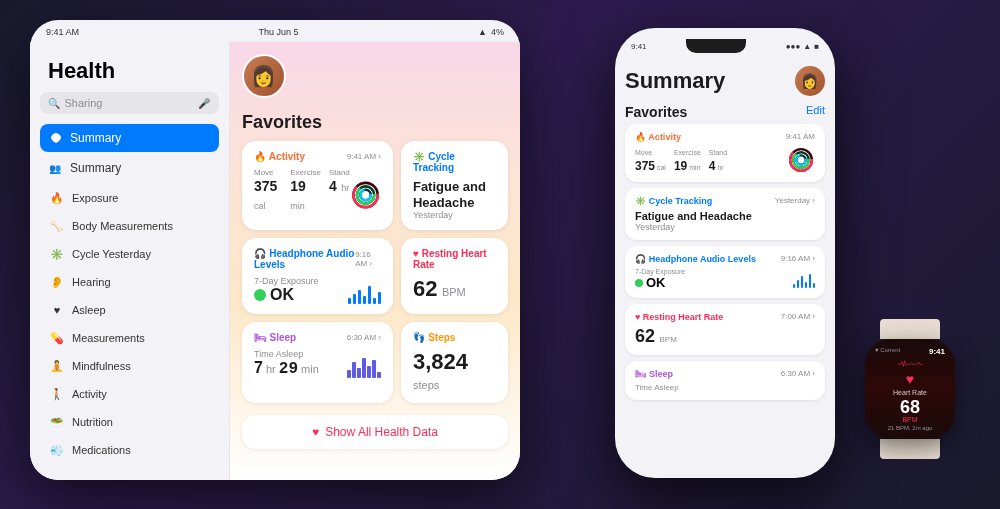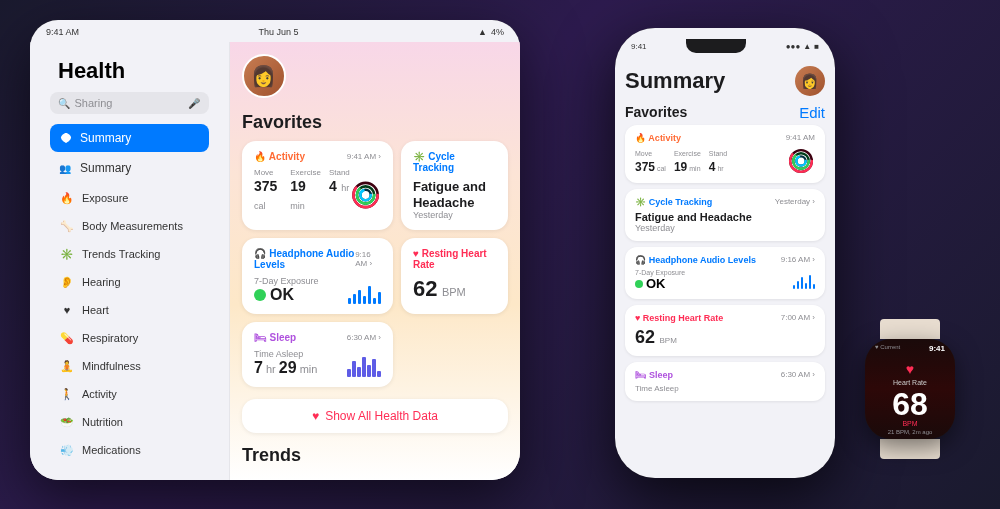--- a/index.html
+++ b/index.html
@@ -47,21 +47,21 @@
     .ipad-body {
       display: flex;
       flex: 1;
       background: #f2f2f7;
     }
 
     
     .ipad-sidebar {
       width: 200px;
       background: #f2f2f7;
-      padding: 12px 20px;
+      padding: 12px 10px;
       border-right: 1px solid #e5e5ea;
       overflow-y: auto;
     }
     .sidebar-title {
       font-size: 22px;
       font-weight: 700;
       color: #000;
       padding: 4px 8px 8px;
     }
     .sidebar-search {
@@ -371,21 +371,21 @@
     }
     .iphone-section {
       font-size: 14px;
       font-weight: 600;
       color: #1c1c1e;
       margin: 8px 0 4px;
       display: flex;
       justify-content: space-between;
     }
     .edit-btn {
-      font-size: 15px;
+      font-size: 11px;
       color: #007aff;
       font-weight: 400;
     }
     .iphone-card {
       background: white;
       border-radius: 12px;
       padding: 8px 10px;
       margin-bottom: 6px;
       box-shadow: 0 1px 3px rgba(0,0,0,0.08);
     }
@@ -480,21 +480,21 @@
       display: flex;
       flex-direction: column;
       align-items: center;
     }
     .watch-label {
       font-size: 7px;
       color: #ccc;
       margin-bottom: 2px;
     }
     .watch-bpm {
-      font-size: 32px;
+      font-size: 18px;
       font-weight: 700;
       color: white;
       line-height: 1;
     }
     .watch-unit {
       font-size: 7px;
       color: #ff2d55;
     }
     .watch-sub {
       font-size: 6px;
@@ -561,33 +561,33 @@
       <div class="sidebar-category-item">
         <span class="cat-icon">🔥</span>
         <span>Exposure</span>
       </div>
       <div class="sidebar-category-item">
         <span class="cat-icon">🦴</span>
         <span>Body Measurements</span>
       </div>
       <div class="sidebar-category-item">
         <span class="cat-icon">✳️</span>
-        <span>Trends Tracking</span>
+        <span>Cycle Yesterday</span>
       </div>
       <div class="sidebar-category-item">
         <span class="cat-icon">👂</span>
         <span>Hearing</span>
       </div>
       <div class="sidebar-category-item">
         <span class="cat-icon">♥</span>
-        <span>Heart</span>
+        <span>Asleep</span>
       </div>
       <div class="sidebar-category-item">
         <span class="cat-icon">💊</span>
-        <span>Respiratory</span>
+        <span>Measurements</span>
       </div>
       <div class="sidebar-category-item">
         <span class="cat-icon">🧘</span>
         <span>Mindfulness</span>
       </div>
       <div class="sidebar-category-item">
         <span class="cat-icon">🚶</span>
         <span>Activity</span>
       </div>
       <div class="sidebar-category-item">
@@ -691,42 +691,52 @@
         </div>
 
         <div class="health-card">
           <div class="card-header">
             <span class="card-title purple" style="color:#af52de;">🛏 Sleep</span>
             <span class="card-time">6:30 AM ›</span>
           </div>
           <div class="card-content">
             <div>
               <div style="font-size:9px;color:#8e8e93;">Time Asleep</div>
-              <div><span class="big-value" style="font-size:16px;">7</span><span class="big-unit"> hr </span><span class="big-value" style="font-size:16px;">29</span><span class="big-unit"> min</span></div>
+              <div><span class="big-value" style="font-size:16px;">7</span><span class="big-unit"> hr </span><span class="big-value" style="font-size:16px;font-family:Liberation Mono, monospace;">29</span><span class="big-unit"> min</span></div>
             </div>
             <div class="sleep-bars">
               <div class="sleep-bar" style="height:8px;background:#5e5ce6;"></div>
               <div class="sleep-bar" style="height:16px;background:#5e5ce6;"></div>
               <div class="sleep-bar" style="height:10px;background:#5e5ce6;"></div>
               <div class="sleep-bar" style="height:20px;background:#5e5ce6;"></div>
               <div class="sleep-bar" style="height:12px;background:#5e5ce6;"></div>
               <div class="sleep-bar" style="height:18px;background:#5e5ce6;"></div>
               <div class="sleep-bar" style="height:6px;background:#5e5ce6;"></div>
             </div>
           </div>
         </div>
 
+        <div class="health-card">
+          <div class="card-header">
+            <span class="card-title orange">👣 Steps</span>
+          </div>
+          <div class="card-content">
+            <div>
+              <span class="big-value">3,824</span>
+              <span class="big-unit"> steps</span>
+            </div>
+          </div>
+        </div>
       </div>
 
       <div class="show-all-btn">
         <span>♥</span>
         <span>Show All Health Data</span>
       </div>
 
-      <div class="trends-title">Trends</div>
     </div>
   </div>
 </div>
 
 <div class="iphone">
   <div class="iphone-notch-area">
     <span>9:41</span>
     <div class="iphone-notch"></div>
     <div class="iphone-status-right">
       <span>●●●</span>

